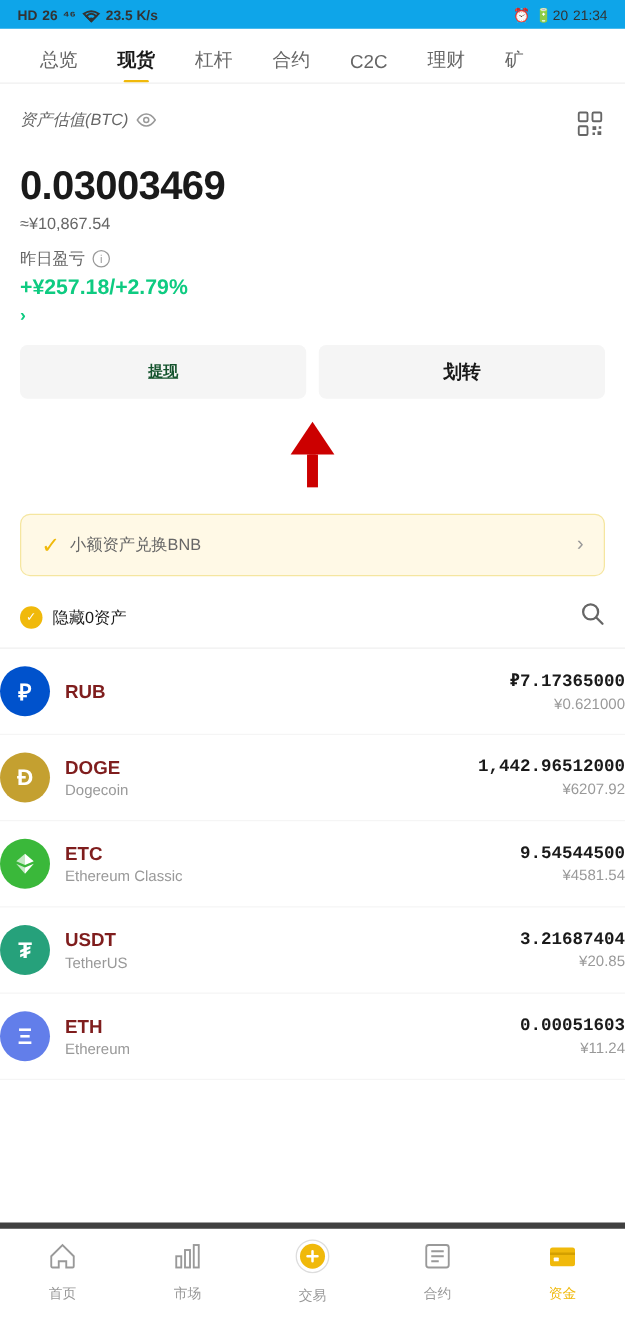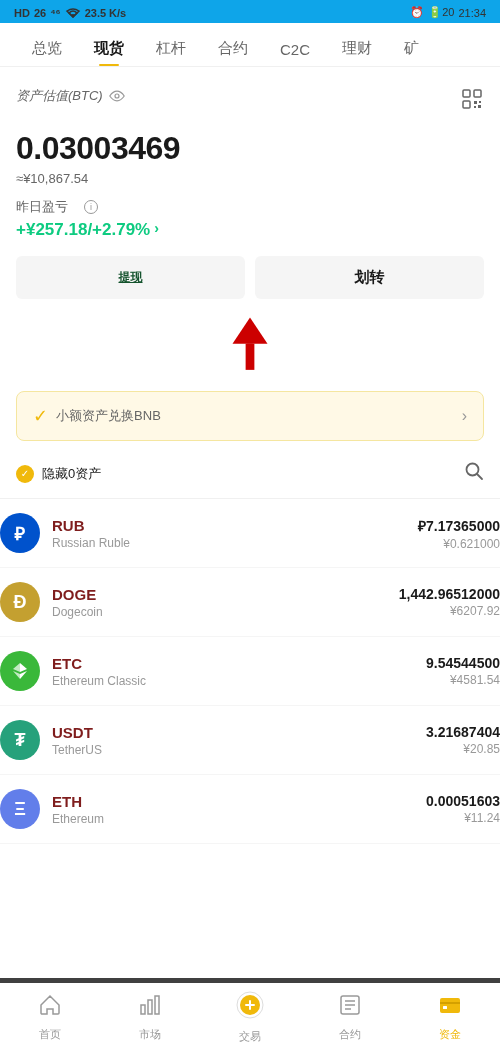--- a/index.html
+++ b/index.html
@@ -100,21 +100,21 @@
     .scan-icon-btn {
       width: 24px;
       height: 24px;
       cursor: pointer;
     }
 
     
     .pnl-section {
       display: flex;
       align-items: center;
-      gap: 16px;
+      gap: 6px;
       margin-bottom: 4px;
       text-align: right;
     }
     .pnl-label {
       font-size: 13px;
       color: #666;
     }
     .info-icon {
       width: 14px;
       height: 14px;
@@ -127,20 +127,21 @@
       color: #999;
       cursor: pointer;
     }
     .pnl-value {
       font-size: 17px;
       font-weight: 600;
       color: #0ecb81;
       display: flex;
       gap: 4px;
       margin-bottom: 16px;
+      flex-direction: column;
     }
     .pnl-arrow {
       font-size: 14px;
       color: #0ecb81;
     }
 
     
     .action-buttons {
       display: flex;
       gap: 10px;
@@ -284,20 +285,21 @@
     .coin-name {
       font-size: 12px;
       color: #999;
       margin-top: 2px;
     }
     .coin-balance { text-align: right; }
     .coin-amount {
       font-size: 14px;
       font-weight: 600;
       color: #1a1a1a;
+      font-family: Liberation Mono, monospace;
     }
     .coin-cny {
       font-size: 12px;
       color: #999;
       margin-top: 2px;
     }
 
     
     .bottom-nav {
       position: fixed;
@@ -448,21 +450,20 @@
 </div>
 
 <div class="divider"></div>
 
 <div class="asset-list">
 
   <div class="asset-item">
     <div class="coin-icon coin-rub">₽</div>
     <div class="coin-info">
       <div class="coin-symbol">RUB</div>
-      <div class="coin-name">Russian Ruble</div>
     </div>
     <div class="coin-balance">
       <div class="coin-amount">₽7.17365000</div>
       <div class="coin-cny">¥0.621000</div>
     </div>
   </div>
 
   <div class="asset-item">
     <div class="coin-icon coin-doge">Ð</div>
     <div class="coin-info">

